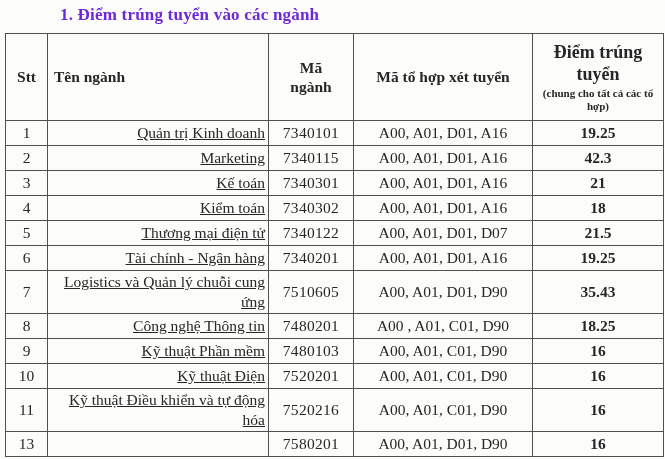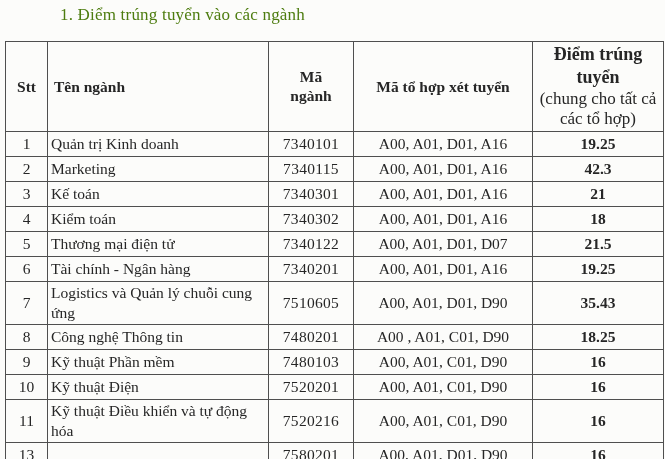--- a/index.html
+++ b/index.html
@@ -13,25 +13,25 @@
     color: #262626;
   }
   .page {
     position: relative;
     width: 665px;
     height: 459px;
     overflow: hidden;
     filter: blur(0.25px);
   }
   .doc-title {
-    font-weight: normal;
+    font-weight: bold;
     font-size: 17px;
-    margin: 5px 0 16px 60px;
+    margin: 5px 0 8px 60px;
     letter-spacing: 0.2px;
-    color: #4d7c0f;
+    color: #6d28d9;
   }
   table.scores {
     border-collapse: collapse;
     table-layout: fixed;
     width: 658px;
     margin: 7px 0 0 5px;
   }
   .scores th, .scores td {
     border: 1.4px solid #4f4f4f;
     font-size: 15.5px;
@@ -43,26 +43,26 @@
     height: 84px;
     font-weight: bold;
     text-align: center;
     line-height: 1.25;
   }
   .scores thead th.h-stt   { }
   .scores thead th.h-name  { text-align: left; padding-left: 6px; }
   .scores thead th.h-code  { white-space: pre-line; }
   .scores tbody td { height: 22px; line-height: 20px; }
   .c-stt    { text-align: center; }
-  .c-name   { text-align: left; padding-left: 6px; padding-right: 6px; }
+  .c-name   { text-align: right; padding-left: 6px; padding-right: 6px; text-decoration: underline; }
   .c-code   { text-align: center; letter-spacing: 0.3px; }
   .c-combos { text-align: center; }
   .c-score  { text-align: center; font-weight: bold; }
   .score-head-main { font-weight: bold; font-size: 18px; }
-  .score-head-sub  { font-weight: normal; font-size: 17px; line-height: 1.2; margin-top: 1px; }
+  .score-head-sub  { font-weight: bold; font-size: 11px; line-height: 1.2; margin-top: 1px; }
 </style>
 </head>
 <body>
 
 <div class="page">
 
   <div class="doc-title">1. Điểm trúng tuyển vào các ngành</div>
 
   <table class="scores">
     <colgroup>

